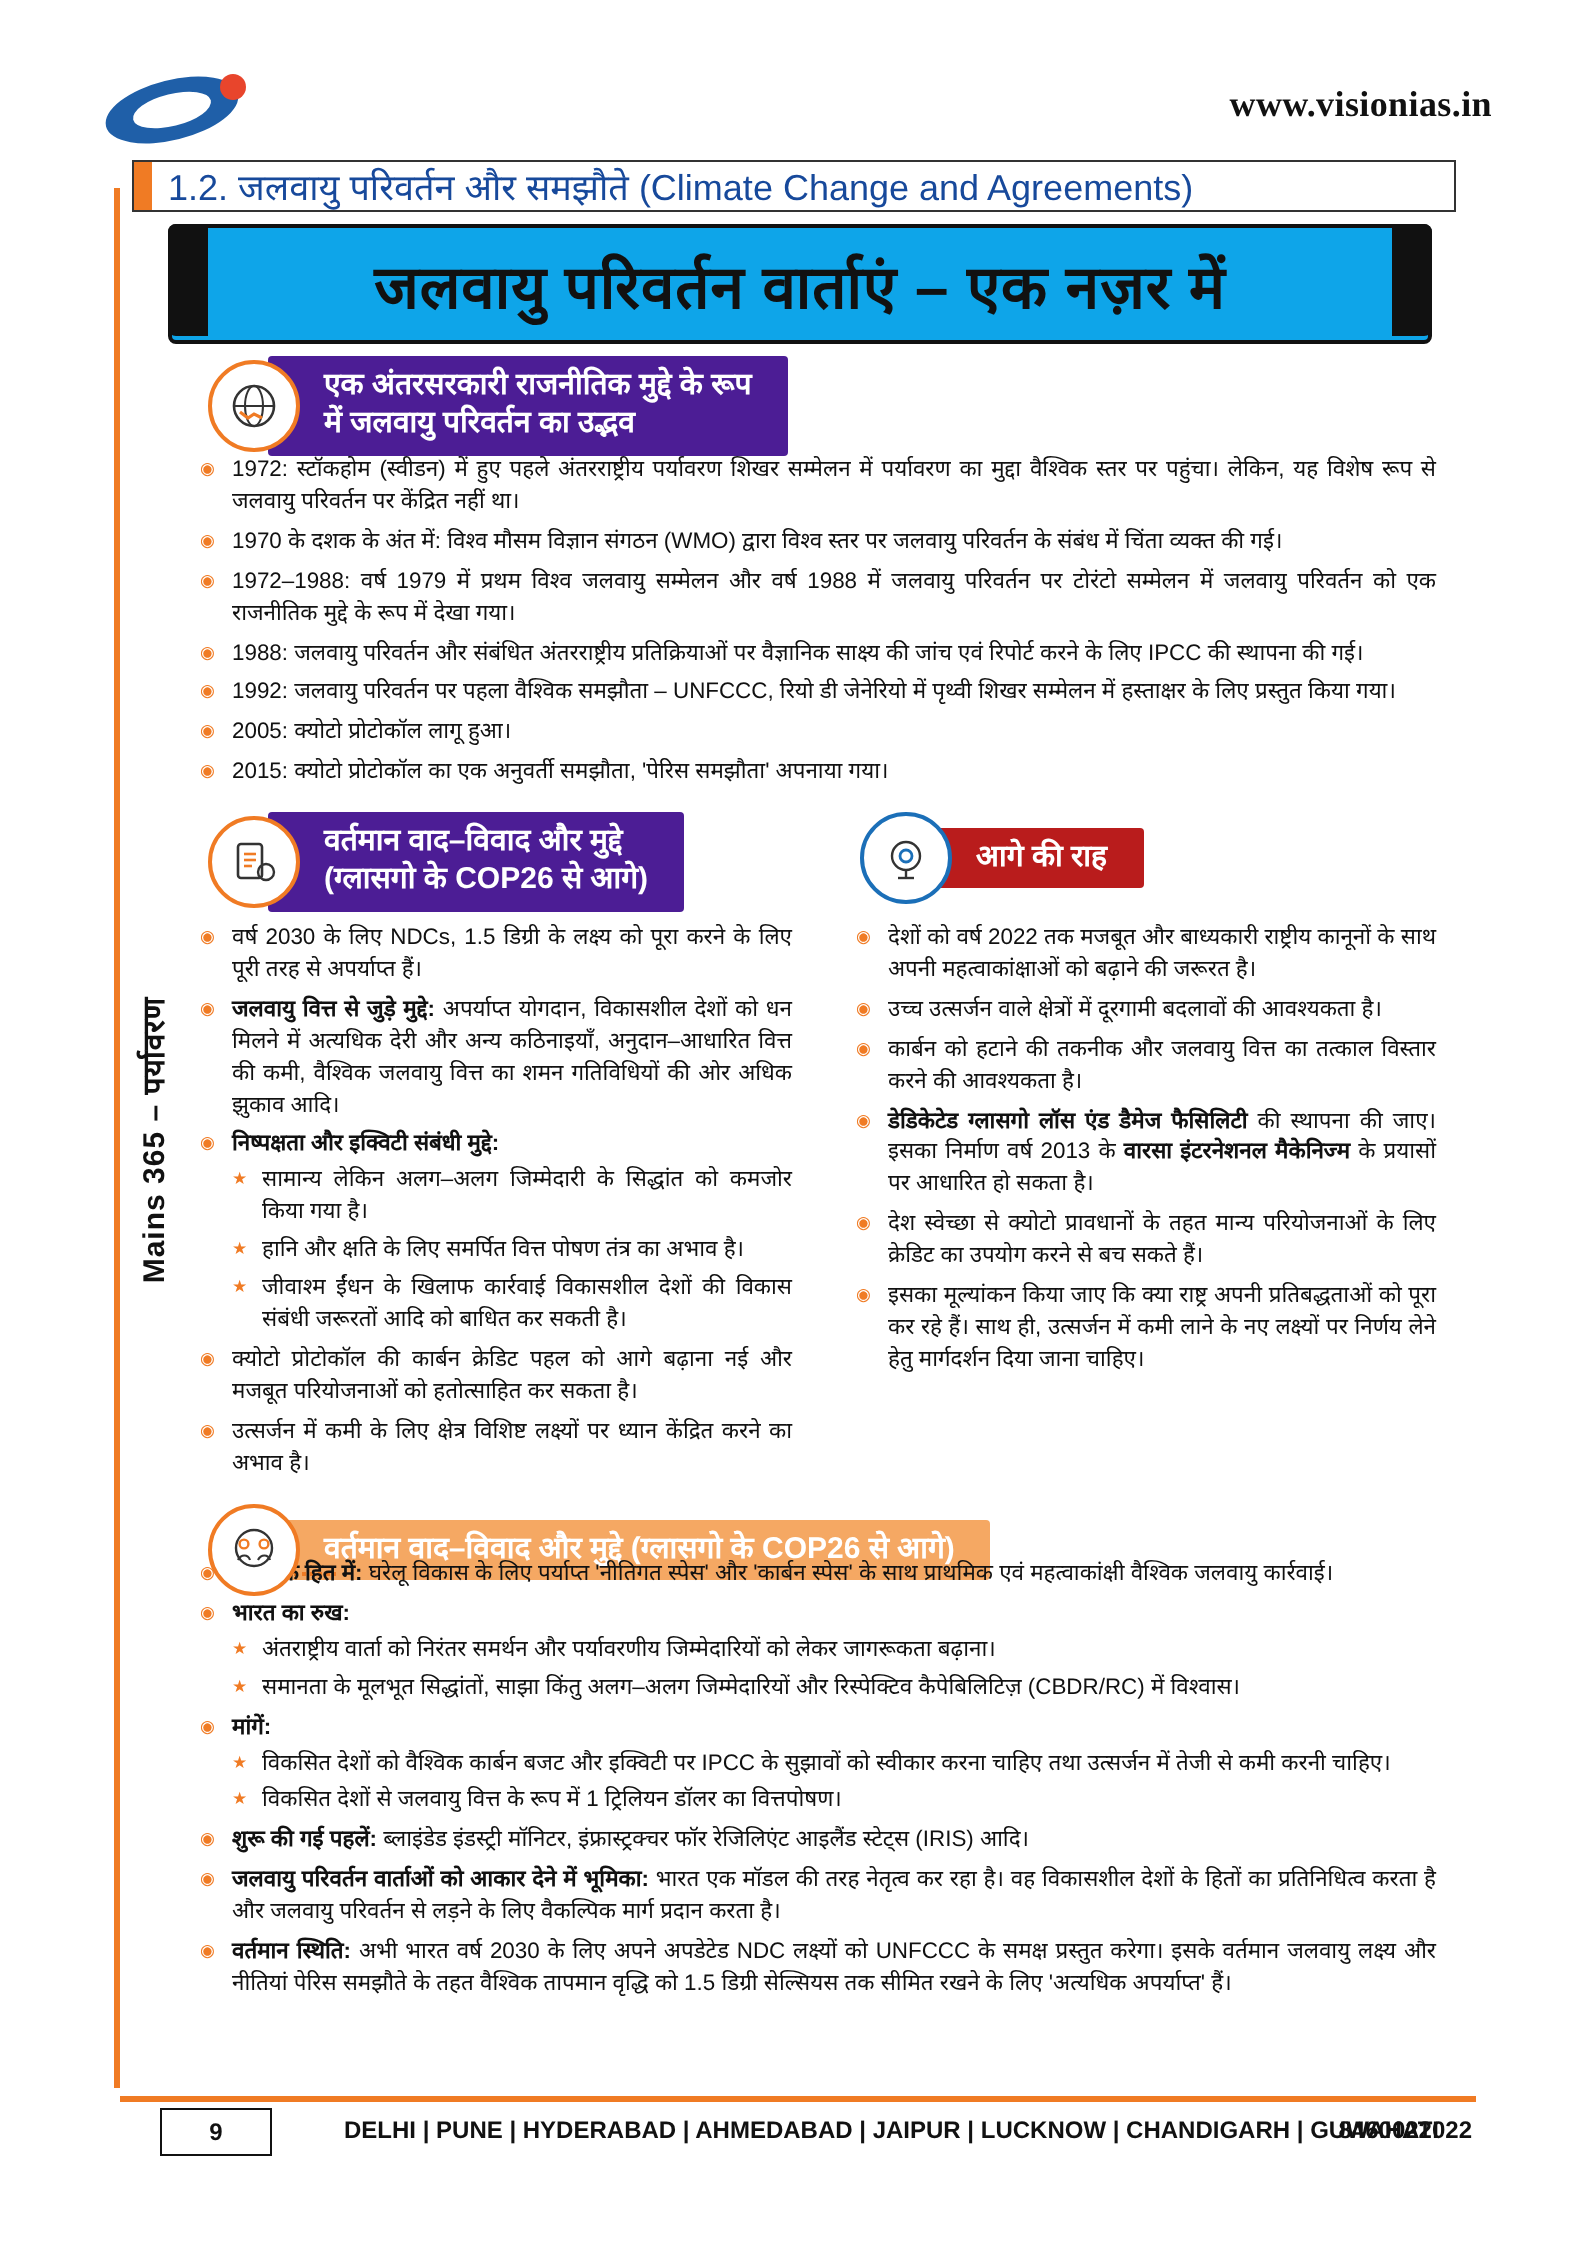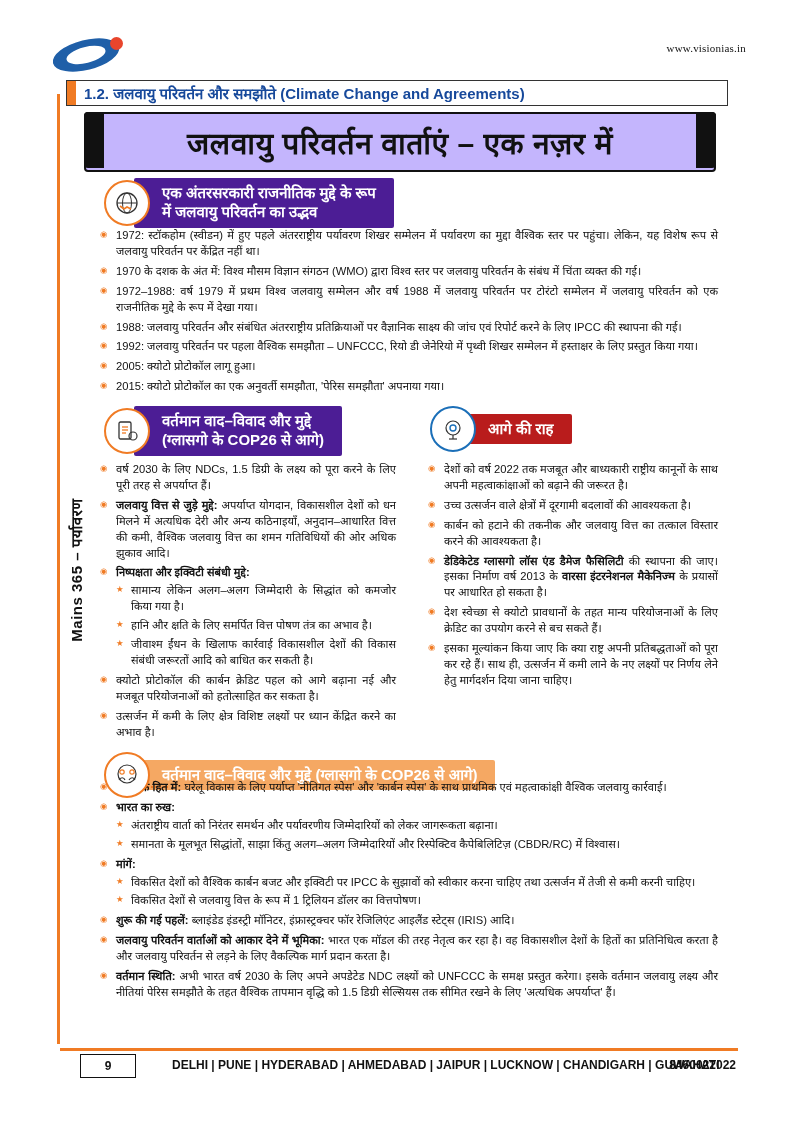--- a/index.html
+++ b/index.html
@@ -21,49 +21,49 @@
     background:#1f5fa8;transform:rotate(-14deg);
   }
   .logo-ell:after{
     content:"";position:absolute;left:14px;top:7px;width:40px;height:16px;border-radius:50%;
     background:#ffffff;
   }
   .logo-dot{
     position:absolute;left:58px;top:1px;width:13px;height:13px;border-radius:50%;background:#e8452c;
   }
   .site{
-    position:absolute;right:48px;top:24px;font-weight:normal;font-size:11px;letter-spacing:.2px;
+    position:absolute;right:48px;top:24px;font-weight:bold;font-size:18px;letter-spacing:.2px;
     font-family:"Liberation Serif", serif;
     margin-left:36px;
   }
 
   
   .side-rule{position:absolute;left:57px;top:94px;width:3px;height:950px;background:#f07b24;}
   .side-text{
     position:absolute;left:-4px;top:560px;width:160px;text-align:center;
     transform:rotate(-90deg);transform-origin:50% 50%;
     font-weight:bold;font-size:15px;letter-spacing:.5px;
   }
 
   
   .chapter{
     position:absolute;left:66px;top:80px;width:660px;height:24px;
     border:1.5px solid #333;background:#ffffff;
     display:flex;align-items:center;
   }
   .chapter-tick{width:9px;height:100%;background:#f07b24;}
   .chapter-txt{
-    font-size:15px;font-weight:bold;color:#17499b;padding-left:8px;white-space:nowrap;
+    font-size:18px;font-weight:normal;color:#17499b;padding-left:8px;white-space:nowrap;
   }
 
   
   .title-band{
     position:absolute;left:84px;top:112px;width:628px;height:56px;
     border:2px solid #111;border-radius:4px;
-    background:#c4b5fd;
+    background:#0ea5e9;
     display:flex;align-items:center;justify-content:center;
   }
   .title-band:before{
     content:"";position:absolute;left:-2px;top:-2px;width:20px;height:56px;background:#111;
     border-radius:4px 0 0 4px;
   }
   .title-band:after{
     content:"";position:absolute;right:-2px;top:-2px;width:20px;height:56px;background:#111;
     border-radius:0 4px 4px 0;
   }

